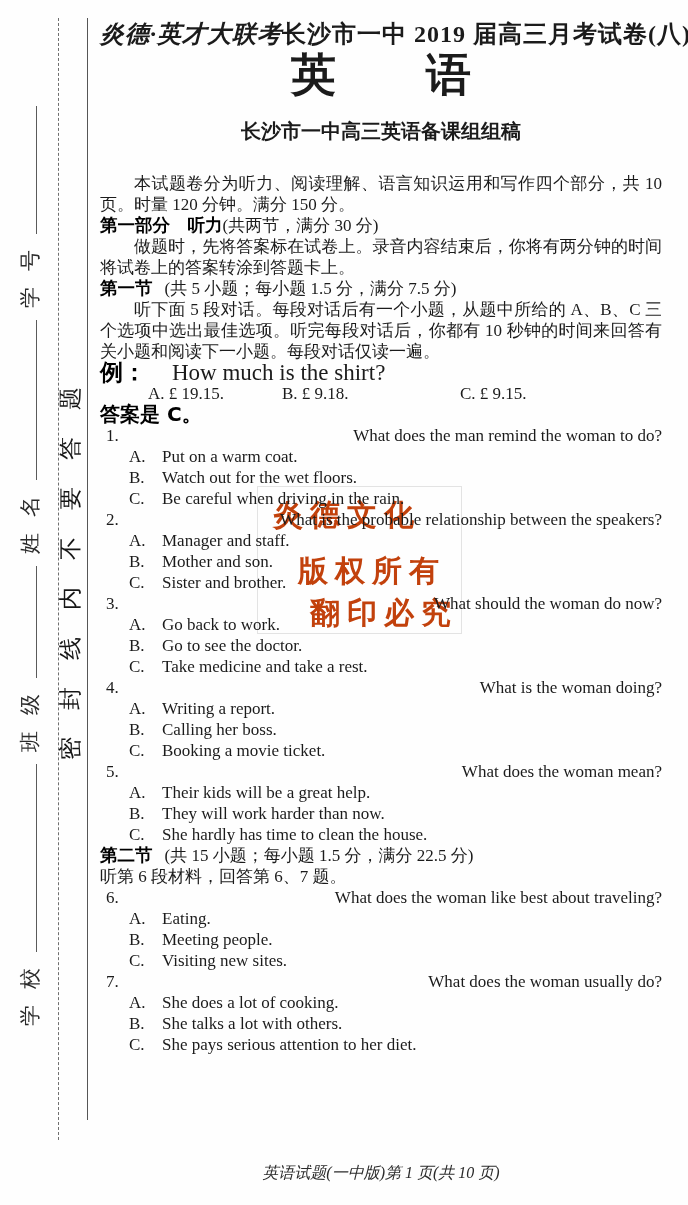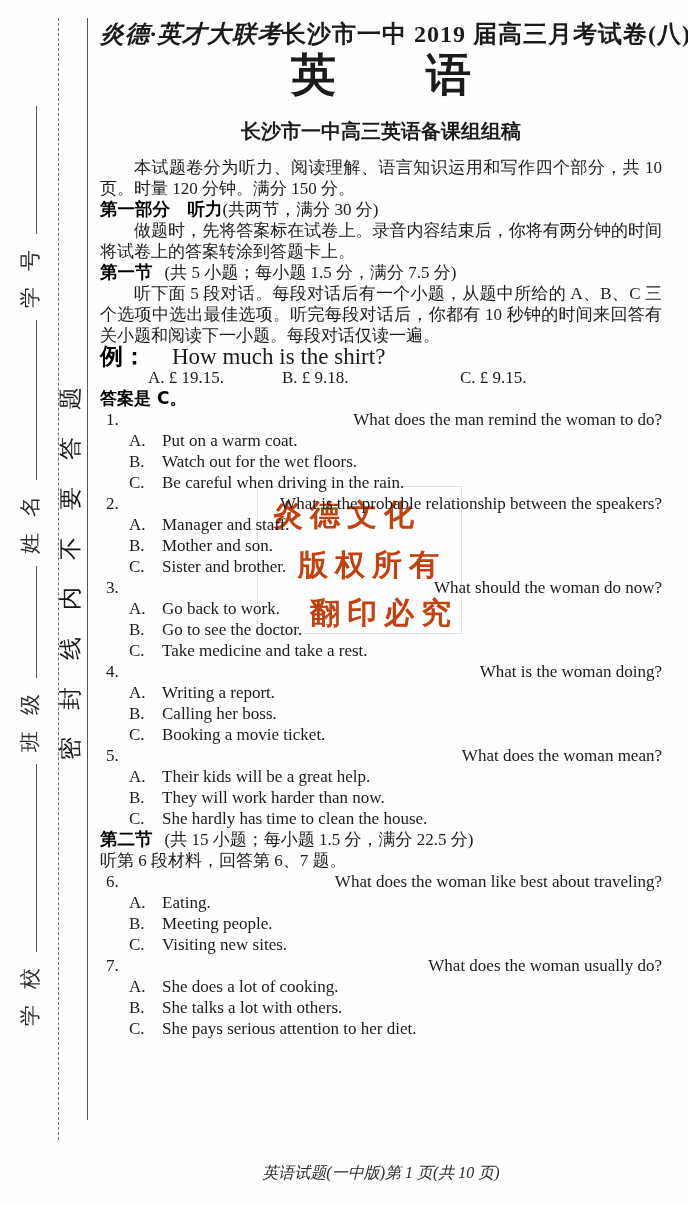--- a/index.html
+++ b/index.html
@@ -33,46 +33,46 @@
     transform:rotate(-90deg);font-size:23px;letter-spacing:27px;
     text-align:center;color:#161616;white-space:nowrap;
   }
 
   
   .watermark{position:absolute;left:257px;top:486px;width:203px;height:146px;
     border:1px solid #e3e3e3;z-index:0;overflow:visible;}
   .wm{position:absolute;color:#c2410c;font-size:30px;letter-spacing:7px;
     font-family:"DejaVu Sans",sans-serif;font-weight:bold;white-space:nowrap;}
   .wm-1{left:15px;top:8px;}
-  .wm-2{left:40px;top:58px;}
+  .wm-2{left:40px;top:64px;}
   .wm-3{left:52px;top:106px;}
 
   
   .content{position:absolute;left:100px;top:14px;width:562px;z-index:1;}
   .brand-header{text-align:center;font-size:24px;white-space:nowrap;margin-top:4px;}
   .brand{font-weight:900;font-style:italic;letter-spacing:1px;}
   .brand-rest{font-weight:600;letter-spacing:1px;}
   .title{text-align:center;font-size:45px;font-weight:bold;
     font-family:"DejaVu Sans",sans-serif;margin-top:0;line-height:50px;}
   .subtitle{text-align:center;font-size:20px;font-weight:bold;
-    font-family:"DejaVu Sans",sans-serif;margin-top:18px;margin-bottom:12px;}
+    font-family:"DejaVu Sans",sans-serif;margin-top:18px;margin-bottom:28px;}
 
   .para{font-size:17px;line-height:21px;text-align:justify;margin:0;}
   .indent{text-indent:2em;}
   .heading{font-size:17px;line-height:21px;margin:0;}
   .heading b{font-family:"DejaVu Sans",sans-serif;font-size:17.5px;font-weight:bold;color:#000;}
   .hrest{margin-left:12px;}
 
   .example-line{font-size:23px;line-height:21px;margin:0;}
   .ex-label{font-family:"DejaVu Sans",sans-serif;font-weight:bold;color:#000;margin-right:26px;}
   .example-opts{display:flex;font-size:17px;line-height:21px;padding-left:48px;}
   .exo1{width:134px;}
   .exo2{width:178px;}
   .exo3{flex:1;}
-  .answer{font-family:"DejaVu Sans",sans-serif;font-weight:bold;font-size:17px;
+  .answer{font-family:"DejaVu Sans",sans-serif;font-weight:bold;font-size:20px;
     line-height:21px;margin:0;color:#000;}
 
   .q-line{display:flex;font-size:17px;line-height:21px;margin:0;padding-left:6px;}
   .q-num{width:24px;flex:none;}
   .q-text{flex:1;text-align:right;}
   .opt-line{display:flex;font-size:17px;line-height:21px;margin:0;padding-left:29px;}
   .opt-letter{width:33px;flex:none;}
   .opt-text{flex:1;}
 
   .footer{position:absolute;left:100px;width:562px;top:1163px;text-align:center;

